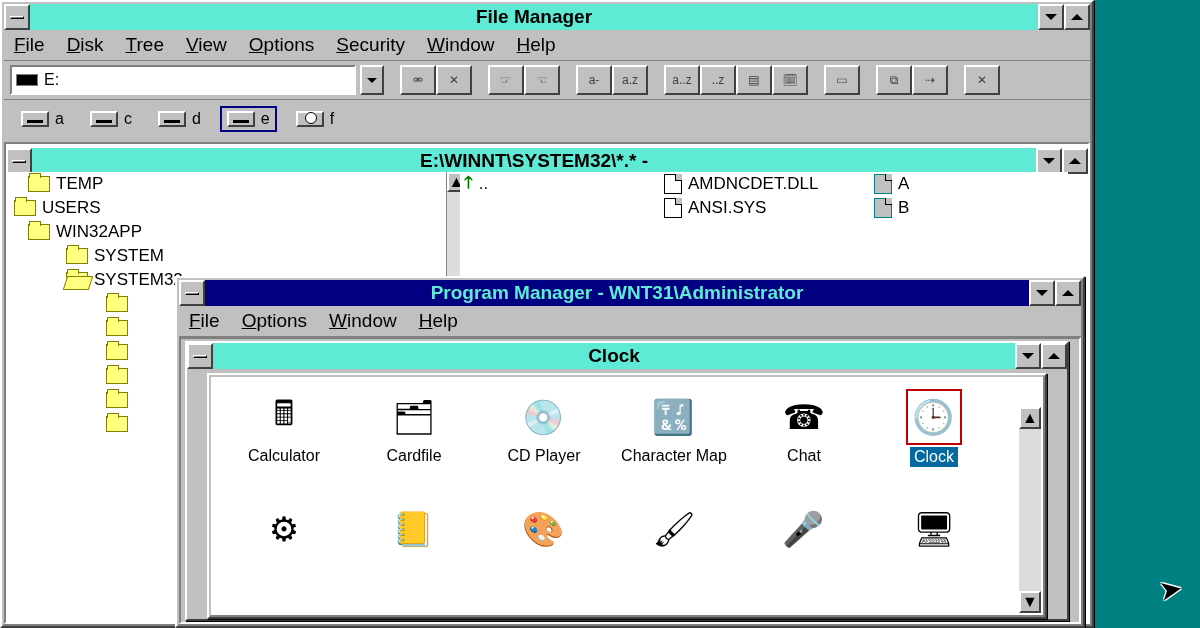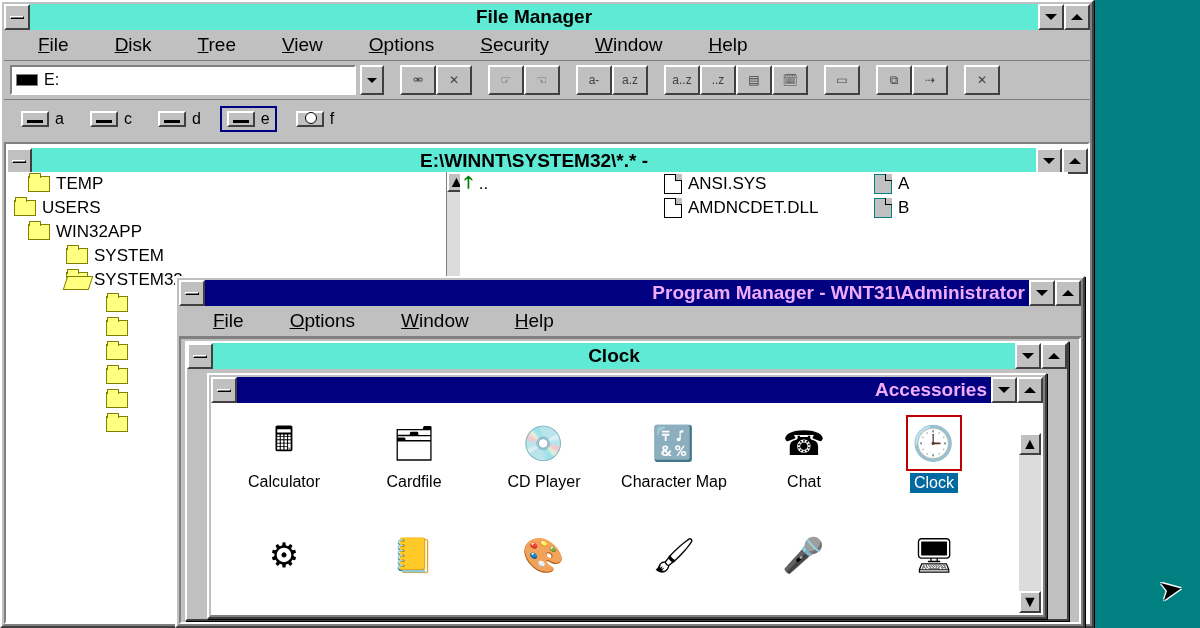--- a/index.html
+++ b/index.html
@@ -39,21 +39,21 @@
     flex: 1;
     text-align: center;
     font-weight: bold;
     font-size: 19px;
     line-height: 26px;
     padding: 0 4px;
     color: #000;
     white-space: nowrap;
     overflow: hidden;
   }
-  .titlebar.active .title-text { color: #f0abfc; text-align: right; }
+  .titlebar.active .title-text { color: #5eead4; }
   .sysbox, .tbtn {
     width: 26px;
     height: 26px;
     background: #c0c0c0;
     border: 2px solid;
     border-color: #fff #404040 #404040 #fff;
     display: flex;
     align-items: center;
     justify-content: center;
     font-size: 14px;
@@ -74,21 +74,21 @@
   .tbtn.up::before   { border-bottom:6px solid #000; }
   .tbtn.down::before { border-top:6px solid #000; }
   .menubar {
     display: flex;
     gap: 22px;
     padding: 4px 10px;
     background: #c0c0c0;
     border-bottom: 1px solid #808080;
     font-size: 19px;
   }
-  .menuitem { cursor: default; margin-left: 24px; }
+  .menuitem { cursor: default; }
   .menuitem u { text-decoration: underline; }
   .toolbar {
     display: flex;
     align-items: center;
     padding: 4px 6px;
     gap: 4px;
     background:#c0c0c0;
     border-bottom: 1px solid #808080;
   }
   .combo {
@@ -368,25 +368,25 @@
         <div style="display:flex;">
           <div style="width:200px;">
             <div class="file-item">
                 <span class="uparrow">🡑</span>
                 <span>..</span>
               </div>
           </div>
           <div style="width:210px;">
             <div class="file-item">
                 <span class="file-box"></span>
-                <span>ANSI.SYS</span>
+                <span>AMDNCDET.DLL</span>
               </div>
             <div class="file-item">
                 <span class="file-box"></span>
-                <span>AMDNCDET.DLL</span>
+                <span>ANSI.SYS</span>
               </div>
           </div>
           <div style="width:180px;">
             <div class="file-item">
                 <span class="file-box sys"></span>
                 <span>A</span>
               </div>
             <div class="file-item">
                 <span class="file-box sys"></span>
                 <span>B</span>
@@ -423,28 +423,20 @@
               <span class="dash"></span>
             </div>
           <div class="title-text">Clock</div>
           <div class="tbtn down"></div>
           <div class="tbtn up"></div>
         </div>
       </div>
 
       <div class="window" style="left:26px;top:34px;width:840px;height:246px;">
         <div class="window-inner">
-          <div class="titlebar active">
-            <div class="sysbox">
-                <span class="dash"></span>
-              </div>
-            <div class="title-text">Accessories</div>
-            <div class="tbtn down"></div>
-            <div class="tbtn up"></div>
-          </div>
           <div style="flex:1;background:#fff;position:relative;">
             <div class="icon-grid">
               <div class="app-icon">
                 <span class="pic">🖩</span>
                 <span class="lbl">Calculator</span>
               </div>
               <div class="app-icon">
                 <span class="pic">🗂</span>
                 <span class="lbl">Cardfile</span>
               </div>

